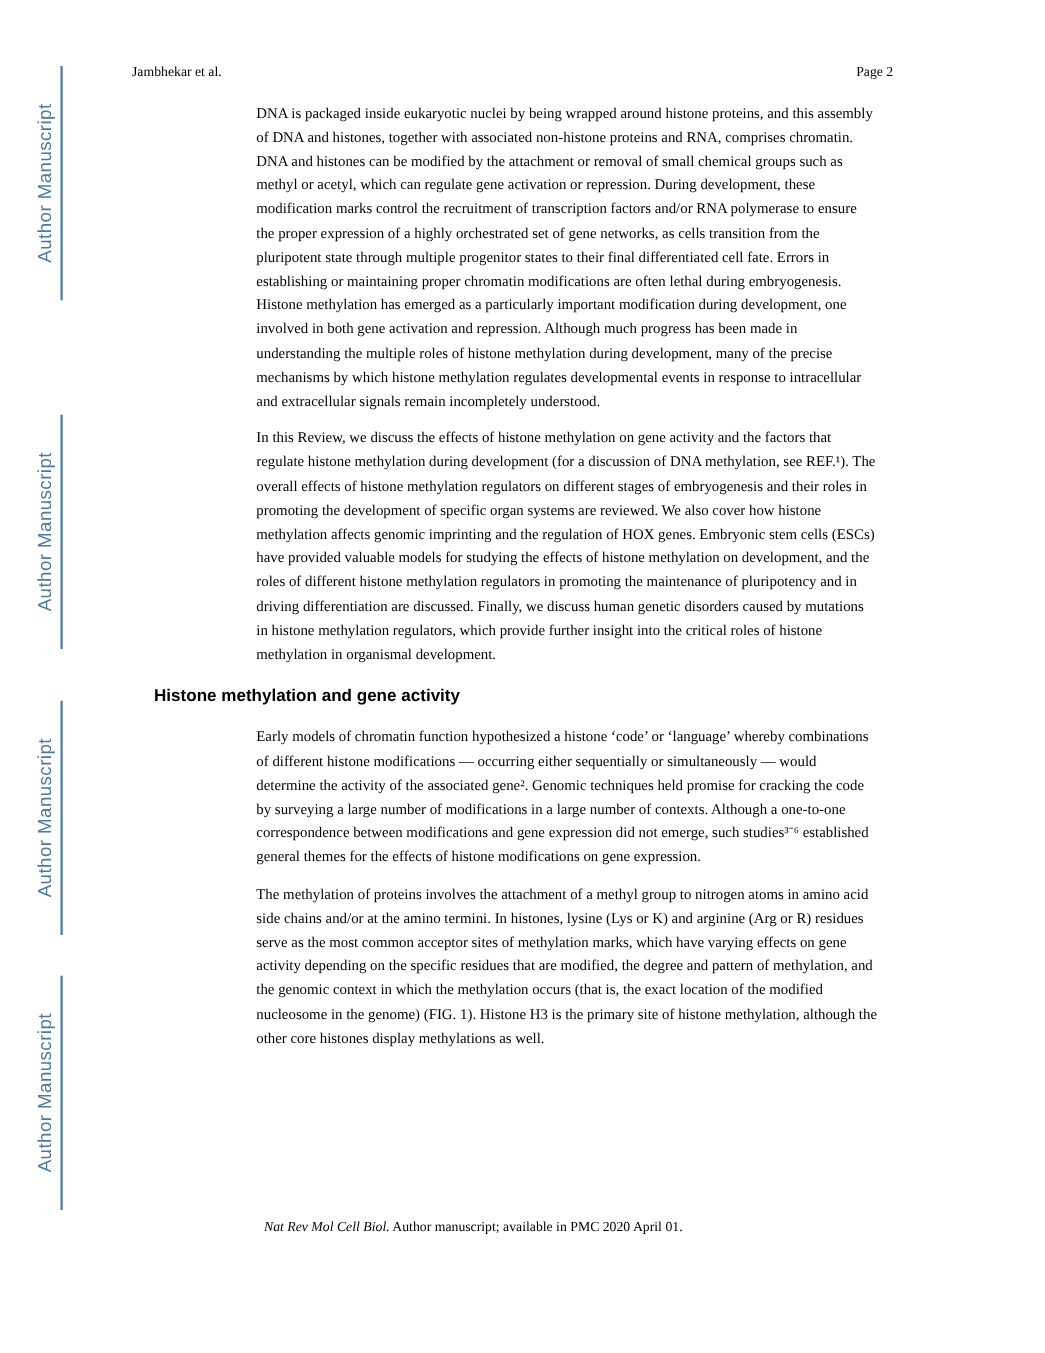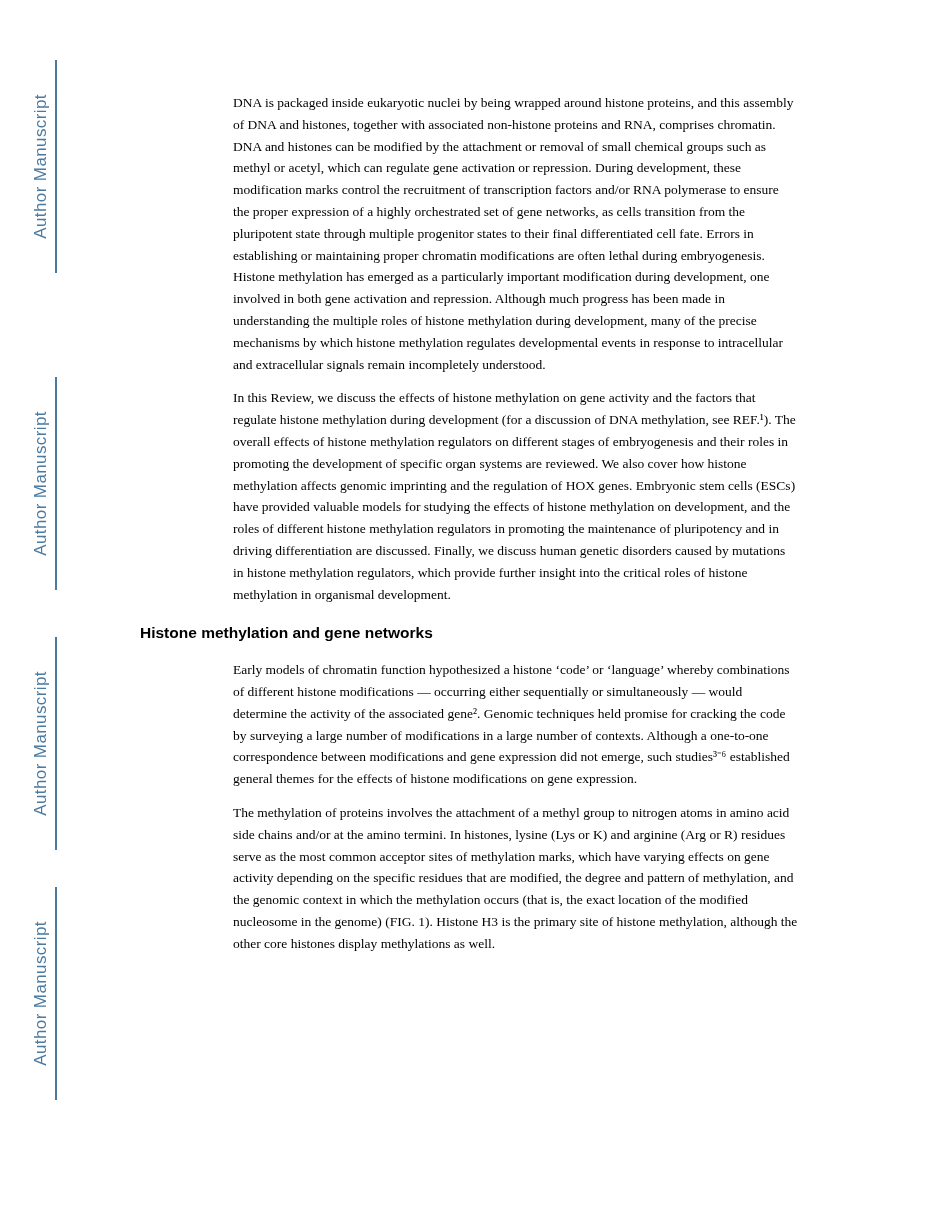--- a/index.html
+++ b/index.html
@@ -90,23 +90,30 @@
   <div class="wm-block" style="top:377px">
     <span class="wm-text">Author Manuscript</span>
   </div>
   <div class="wm-block" style="top:637px">
     <span class="wm-text">Author Manuscript</span>
   </div>
   <div class="wm-block" style="top:887px">
     <span class="wm-text">Author Manuscript</span>
   </div>
 
+  <div class="running-header">
+    <span>Jambhekar et al.</span>
+    <span>Page 2</span>
+  </div>
 
   <div class="body-col">
     <p>DNA is packaged inside eukaryotic nuclei by being wrapped around histone proteins, and this assembly of DNA and histones, together with associated non-histone proteins and RNA, comprises chromatin. DNA and histones can be modified by the attachment or removal of small chemical groups such as methyl or acetyl, which can regulate gene activation or repression. During development, these modification marks control the recruitment of transcription factors and/or RNA polymerase to ensure the proper expression of a highly orchestrated set of gene networks, as cells transition from the pluripotent state through multiple progenitor states to their final differentiated cell fate. Errors in establishing or maintaining proper chromatin modifications are often lethal during embryogenesis. Histone methylation has emerged as a particularly important modification during development, one involved in both gene activation and repression. Although much progress has been made in understanding the multiple roles of histone methylation during development, many of the precise mechanisms by which histone methylation regulates developmental events in response to intracellular and extracellular signals remain incompletely understood.</p>
     <p>In this Review, we discuss the effects of histone methylation on gene activity and the factors that regulate histone methylation during development (for a discussion of DNA methylation, see REF.¹). The overall effects of histone methylation regulators on different stages of embryogenesis and their roles in promoting the development of specific organ systems are reviewed. We also cover how histone methylation affects genomic imprinting and the regulation of HOX genes. Embryonic stem cells (ESCs) have provided valuable models for studying the effects of histone methylation on development, and the roles of different histone methylation regulators in promoting the maintenance of pluripotency and in driving differentiation are discussed. Finally, we discuss human genetic disorders caused by mutations in histone methylation regulators, which provide further insight into the critical roles of histone methylation in organismal development.</p>
-    <h2 class="section-heading">Histone methylation and gene networks</h2>
+    <h2 class="section-heading">Histone methylation and gene activity</h2>
     <p>Early models of chromatin function hypothesized a histone ‘code’ or ‘language’ whereby combinations of different histone modifications — occurring either sequentially or simultaneously — would determine the activity of the associated gene². Genomic techniques held promise for cracking the code by surveying a large number of modifications in a large number of contexts. Although a one-to-one correspondence between modifications and gene expression did not emerge, such studies³⁻⁶ established general themes for the effects of histone modifications on gene expression.</p>
     <p>The methylation of proteins involves the attachment of a methyl group to nitrogen atoms in amino acid side chains and/or at the amino termini. In histones, lysine (Lys or K) and arginine (Arg or R) residues serve as the most common acceptor sites of methylation marks, which have varying effects on gene activity depending on the specific residues that are modified, the degree and pattern of methylation, and the genomic context in which the methylation occurs (that is, the exact location of the modified nucleosome in the genome) (FIG. 1). Histone H3 is the primary site of histone methylation, although the other core histones display methylations as well.</p>
   </div>
 
+  <div class="page-footer">
+    <span class="journal">Nat Rev Mol Cell Biol.</span><span> Author manuscript; available in PMC 2020 April 01.</span>
+  </div>
 
 </div>
 
 </body></html>

